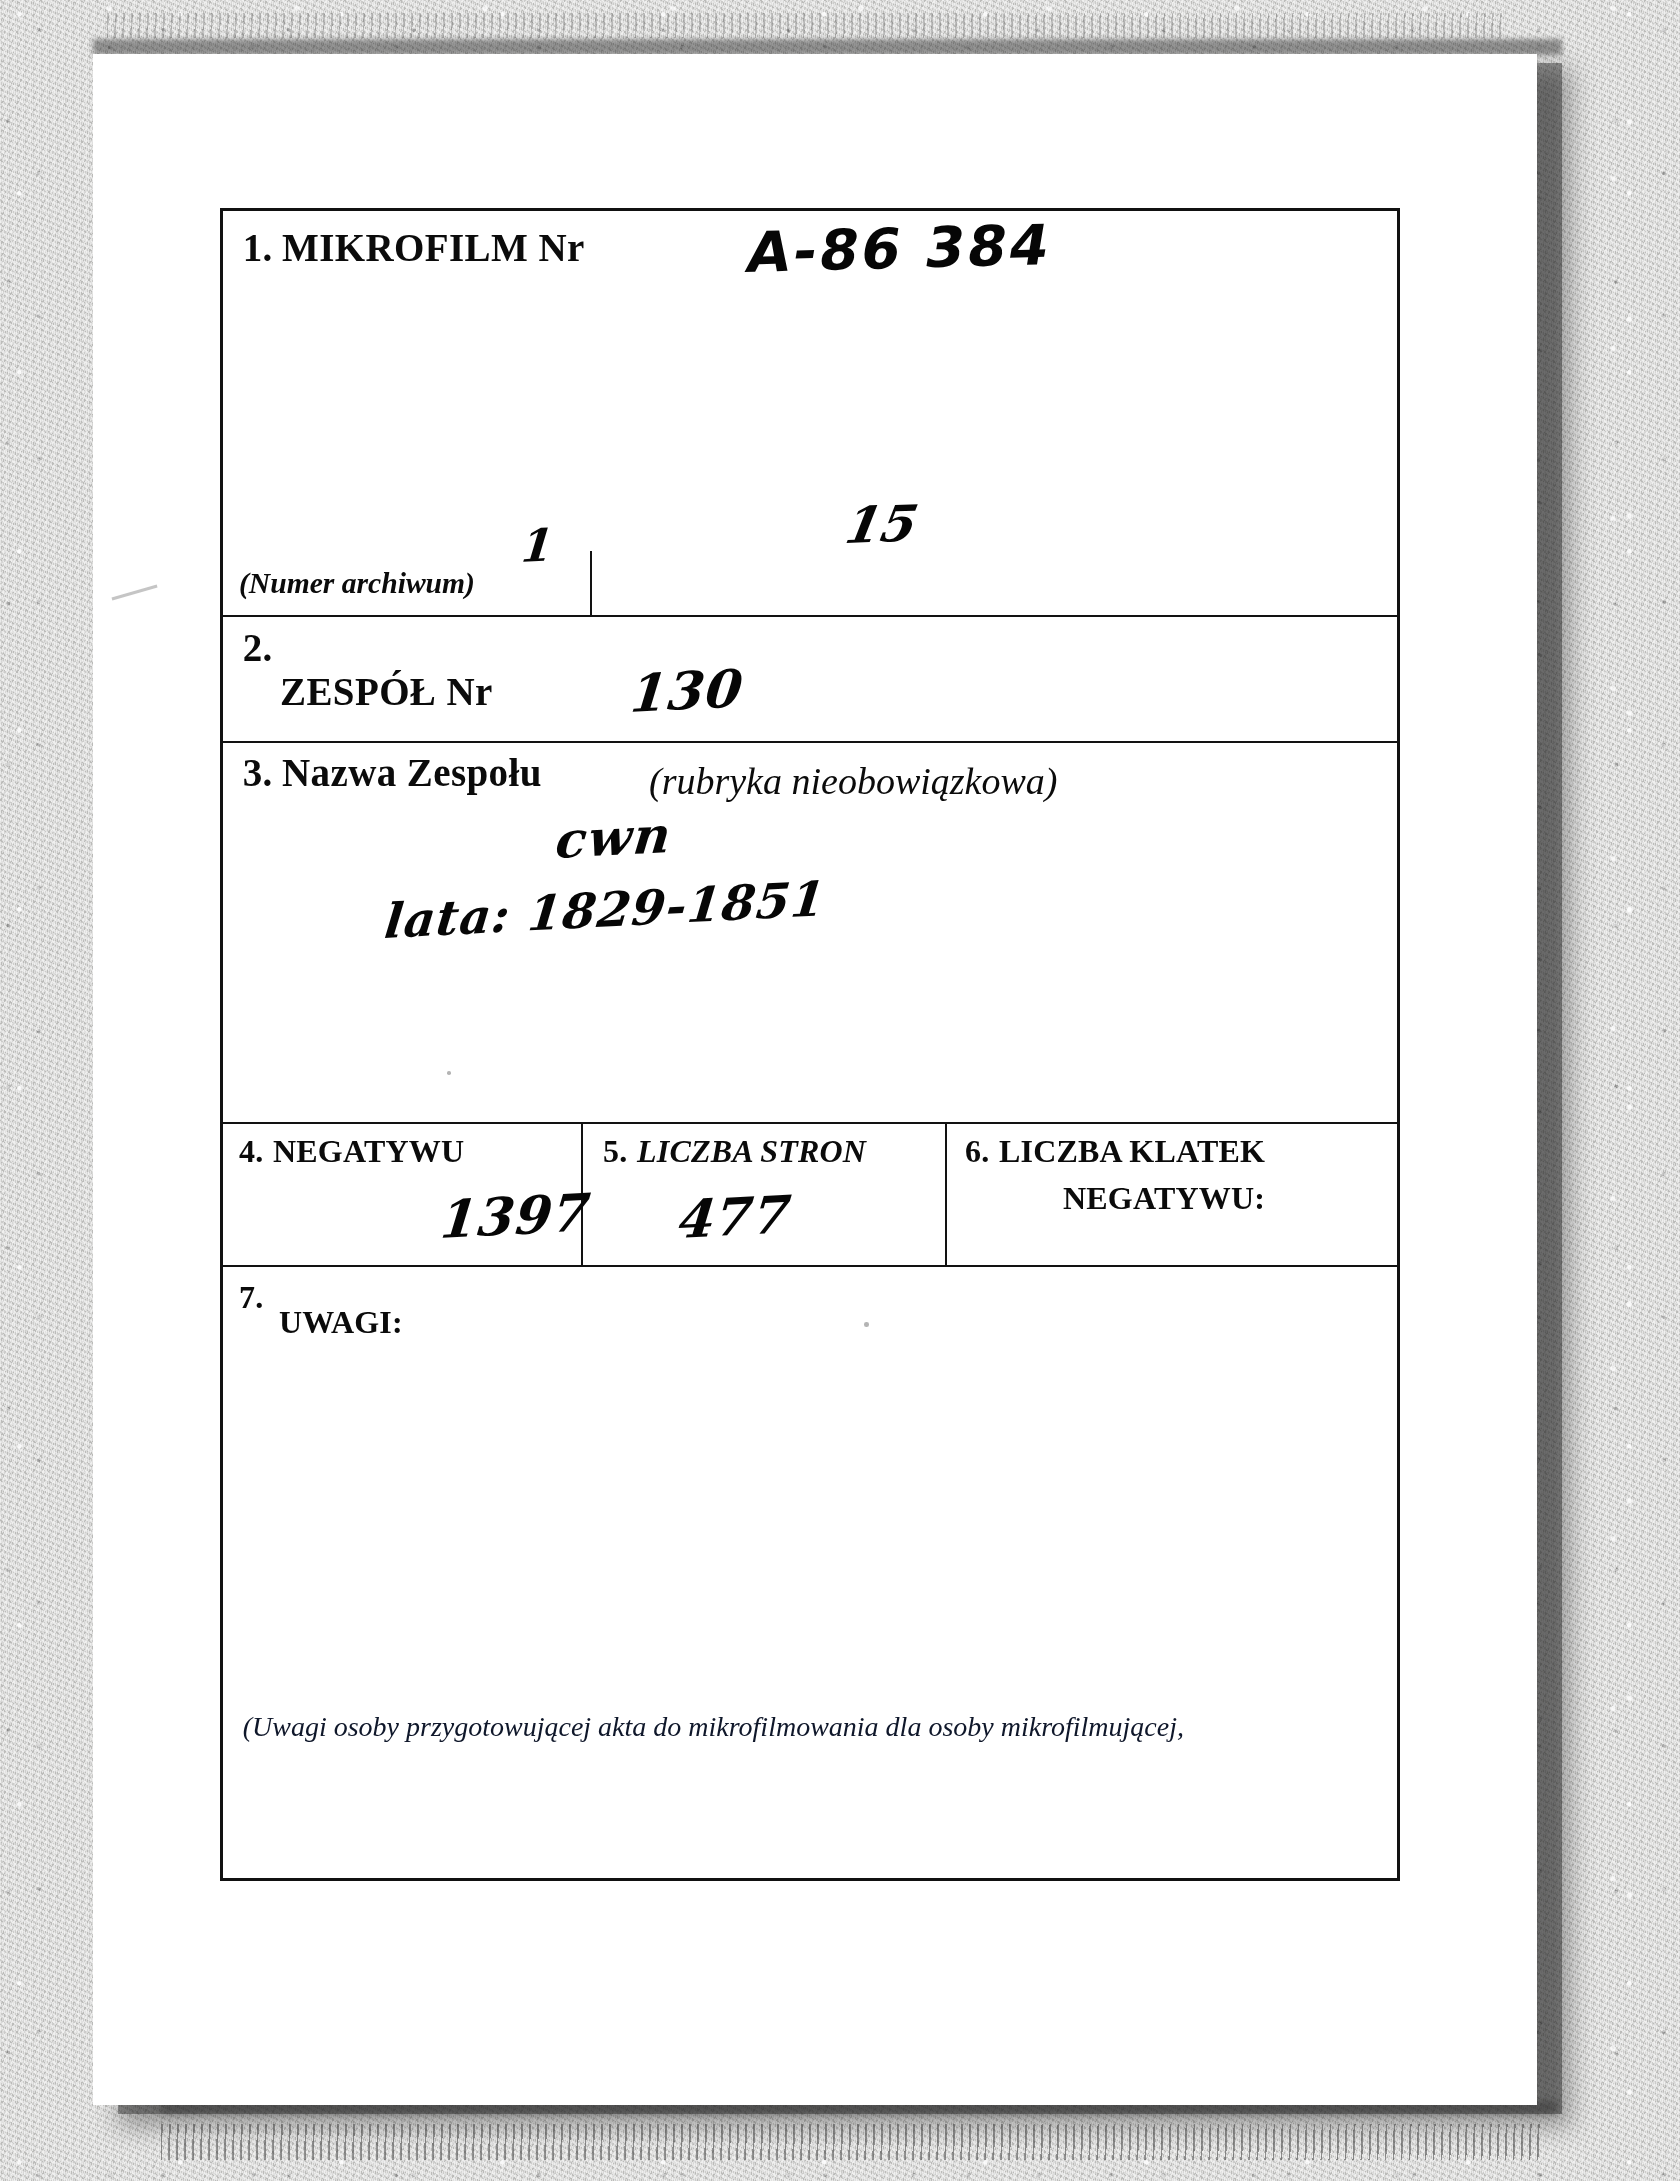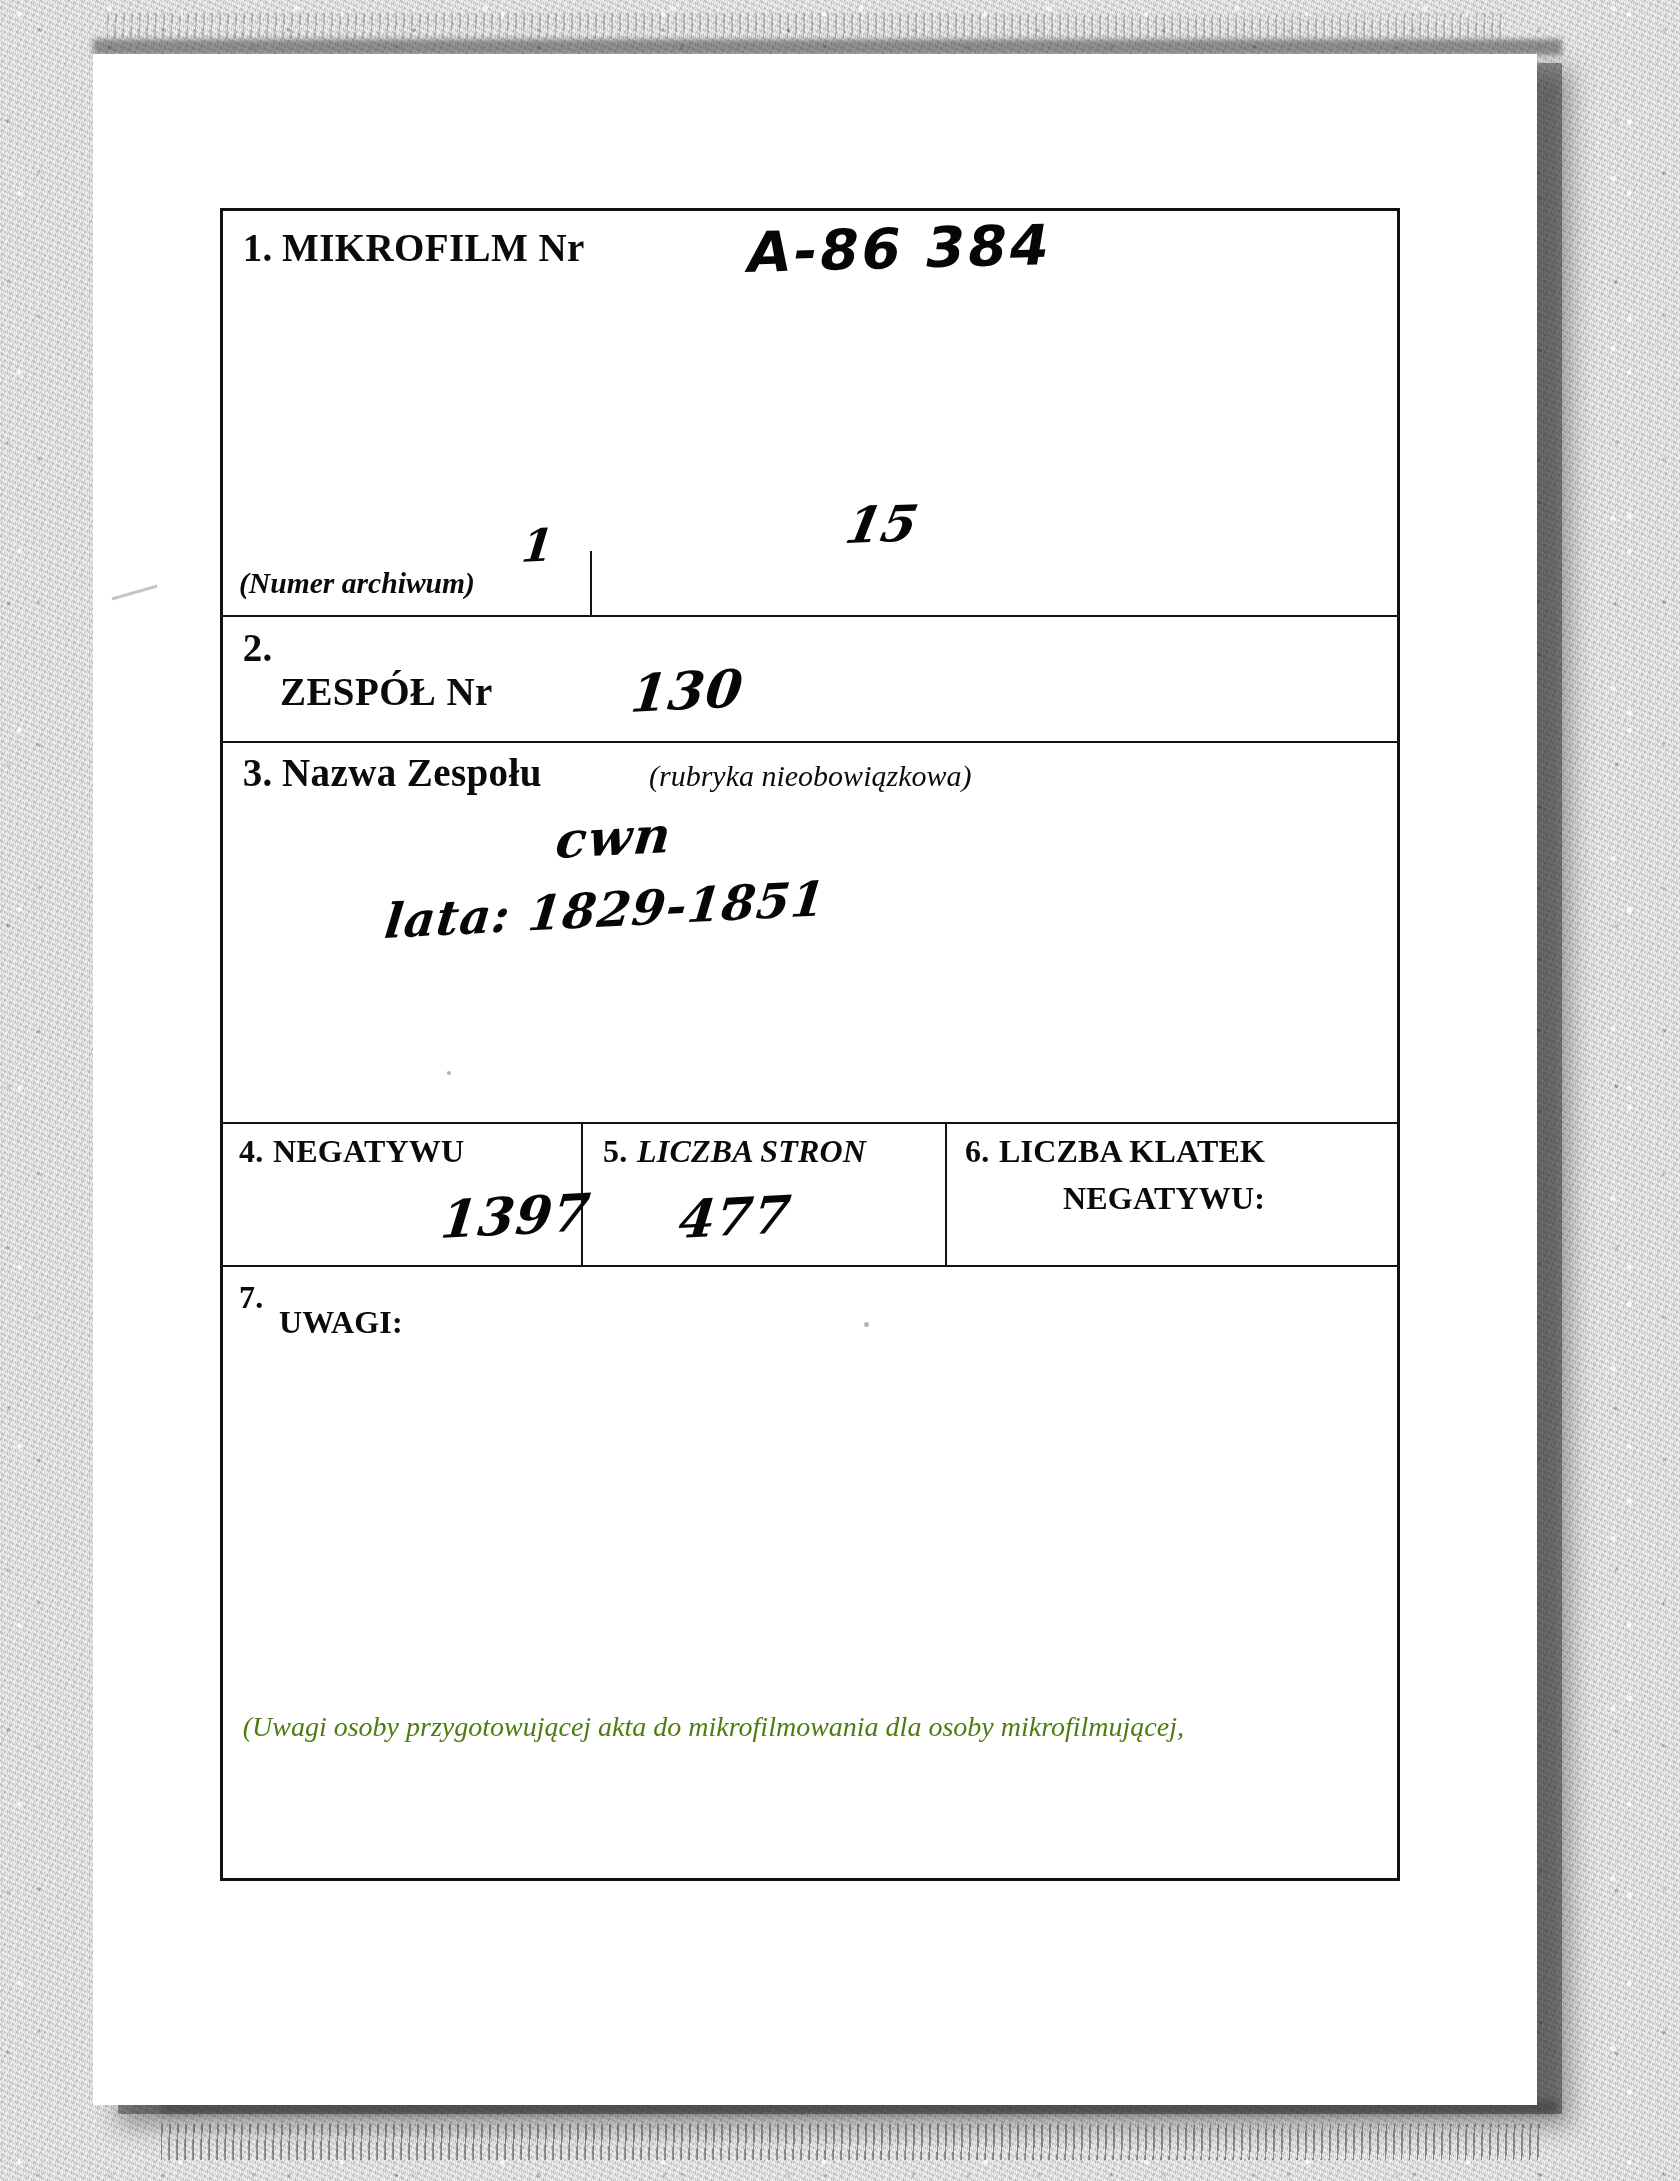--- a/index.html
+++ b/index.html
@@ -115,26 +115,26 @@
     font-style: italic;
     font-weight: bold;
     font-size: 29.6px;
   }
   .ital-note {
     font-style: italic;
     font-size: 28px;
     font-weight: normal;
     line-height: 1.55;
     white-space: normal;
-    color: #4d7c0f;
+    color: #0f172a;
   }
   .ital-inline {
     font-style: italic;
     font-weight: normal;
-    font-size: 30px;
+    font-size: 38px;
   }
 
   
   .hand {
     position: absolute;
     font-family: "DejaVu Sans", sans-serif;
     color: #060606;
     font-weight: 600;
     white-space: nowrap;
   }

